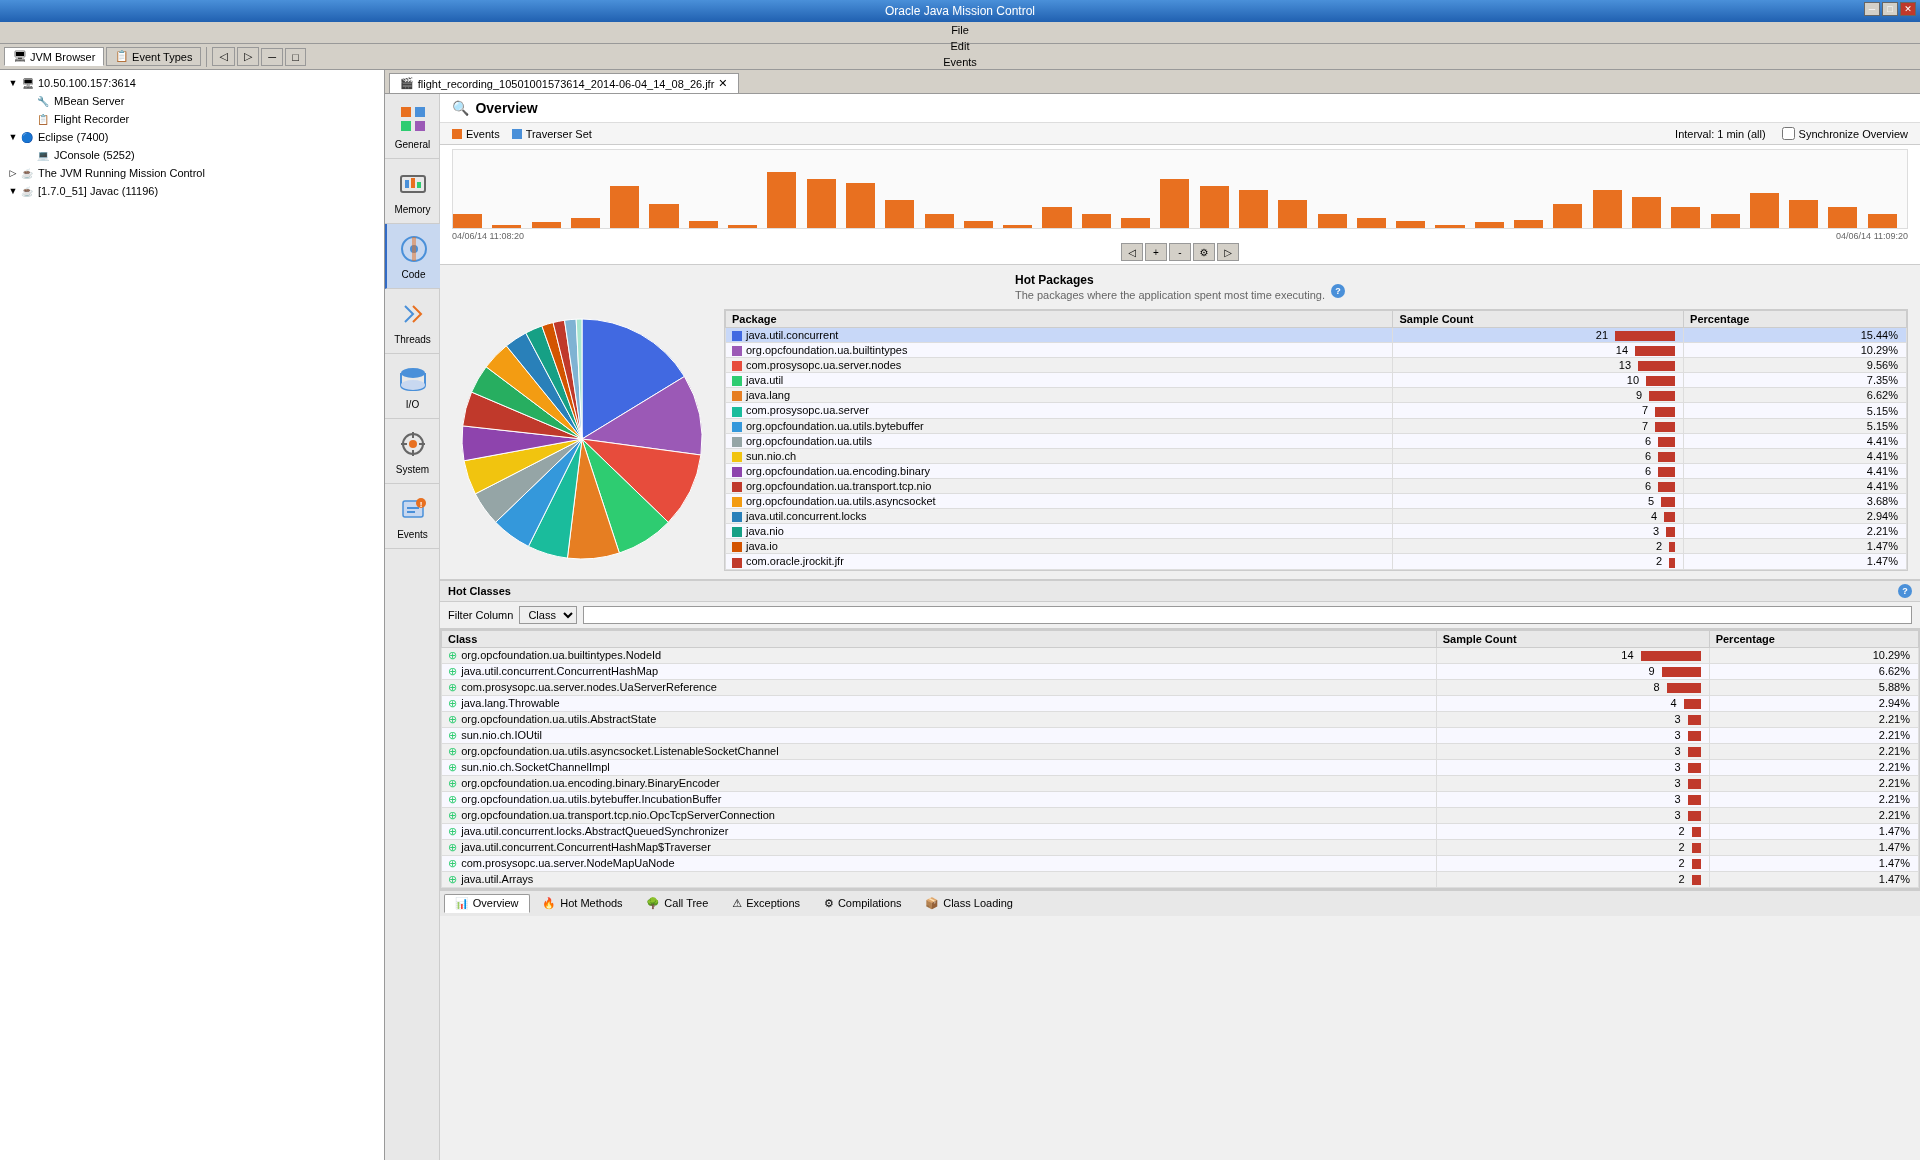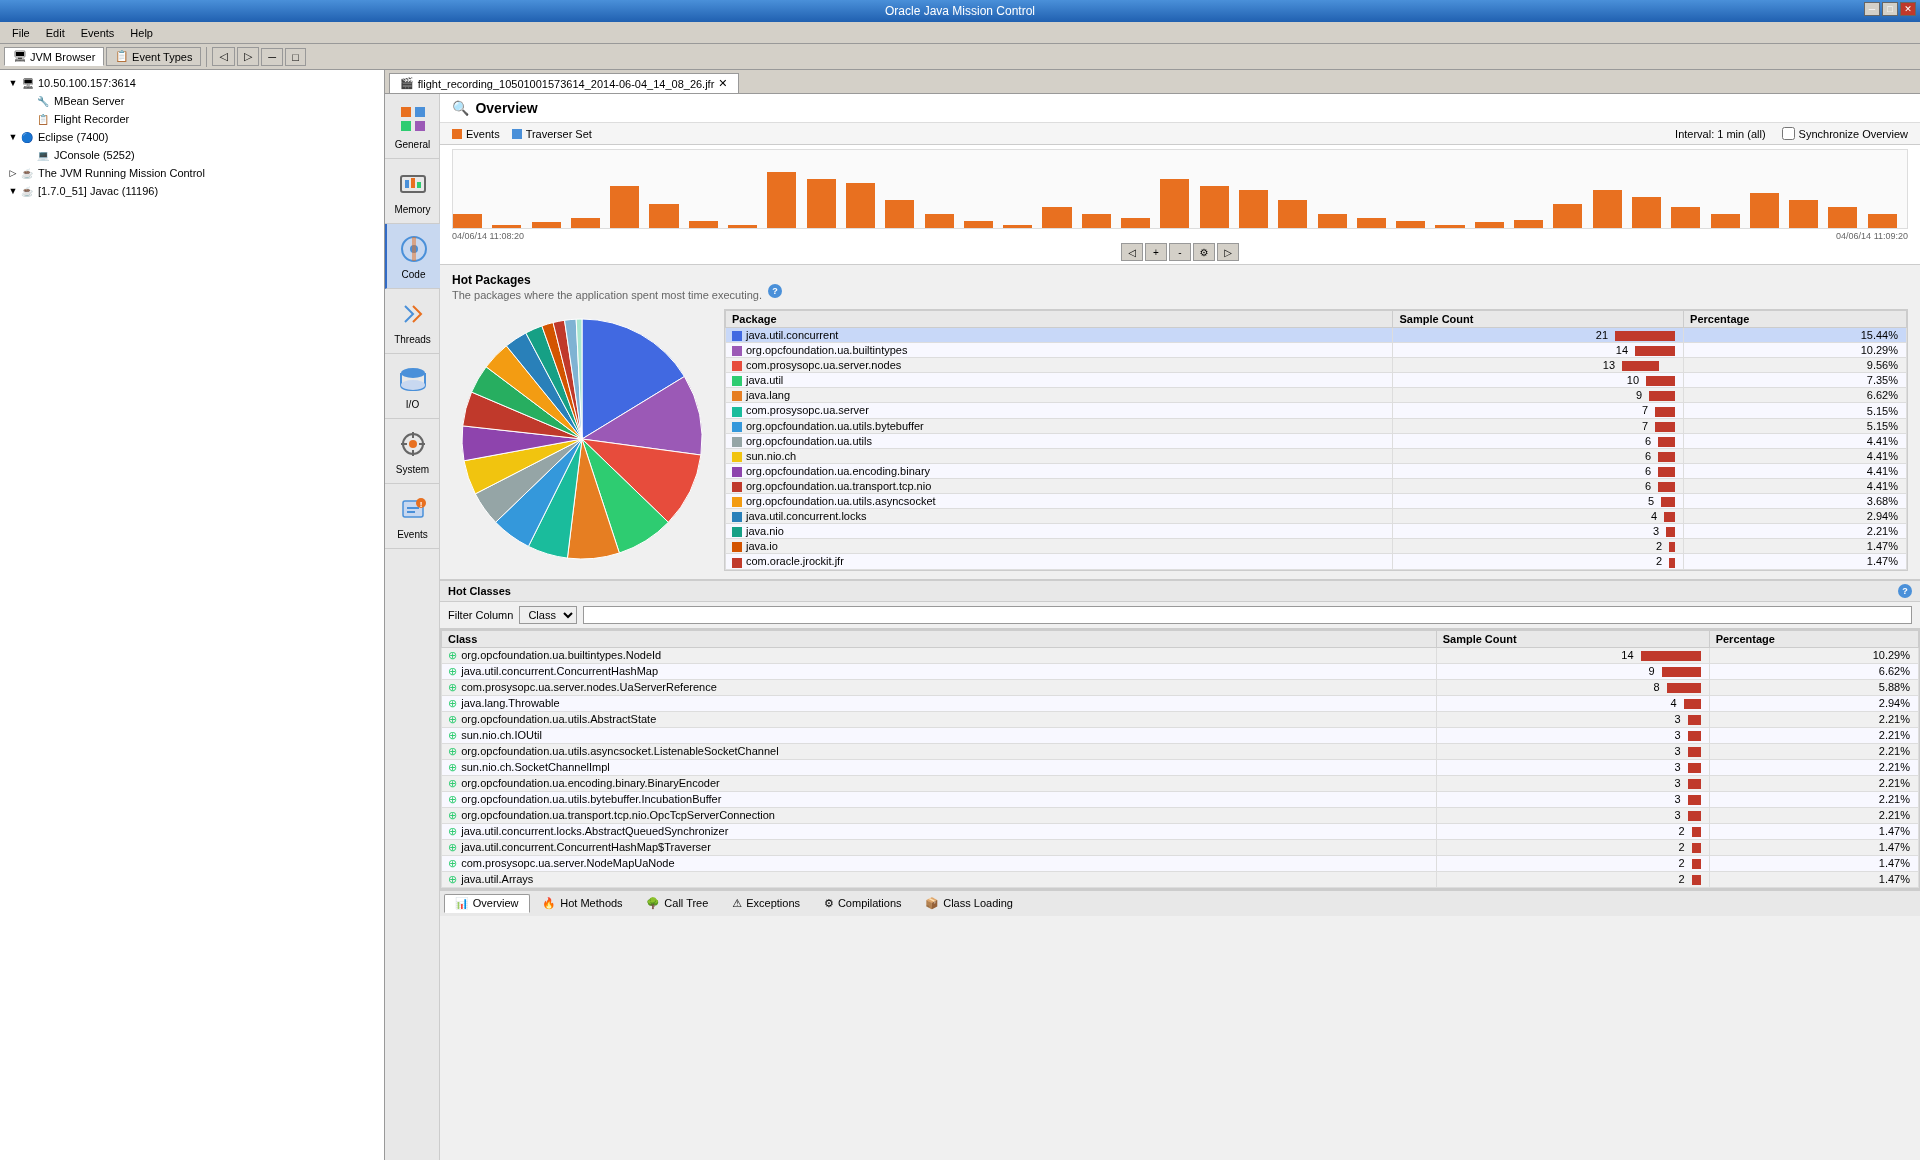--- a/index.html
+++ b/index.html
@@ -5,21 +5,21 @@
     * { box-sizing: border-box; margin: 0; padding: 0; }
     body { font-family: 'Segoe UI', Tahoma, Geneva, Verdana, sans-serif; font-size: 11px; background: #d4d0c8; color: #000; overflow: hidden; width: 1920px; height: 1160px; }
     
     
     #titlebar { background: linear-gradient(to bottom, #4a90d9, #2060b0); color: white; height: 22px; display: flex; align-items: center; justify-content: center; font-size: 12px; position: relative; }
     #titlebar .win-controls { position: absolute; right: 4px; top: 2px; display: flex; gap: 2px; }
     .win-btn { width: 16px; height: 14px; border: 1px solid #666; display: flex; align-items: center; justify-content: center; cursor: pointer; font-size: 9px; background: #d4d0c8; }
     .win-btn.close { background: #c0392b; color: white; }
     
     
-    #menubar { background: #d4d0c8; height: 22px; display: flex; align-items: center; padding: 0 4px; border-bottom: 1px solid #999; }
+    #menubar { background: #d4d0c8; height: 22px; display: flex; align-items: center; padding: 0 4px; border-bottom: 1px solid #999; flex-direction: column; }
     .menu-item { padding: 2px 8px; cursor: pointer; font-size: 11px; }
     
     
     #toolbar { background: #d4d0c8; height: 26px; display: flex; align-items: center; padding: 0 4px; border-bottom: 1px solid #999; gap: 2px; }
     .toolbar-btn { padding: 2px 6px; border: 1px solid #999; background: #d4d0c8; cursor: pointer; font-size: 11px; display: flex; align-items: center; gap: 3px; }
     .toolbar-sep { width: 1px; height: 20px; background: #999; margin: 0 3px; }
     
     
     #main { display: flex; height: calc(1160px - 70px); }
     
@@ -351,21 +351,21 @@
           <div class="chart-nav">
             <div class="chart-nav-btn">◁</div>
             <div class="chart-nav-btn">+</div>
             <div class="chart-nav-btn">-</div>
             <div class="chart-nav-btn">⚙</div>
             <div class="chart-nav-btn">▷</div>
           </div>
         </div>
 
         <div class="hot-section">
-          <div style="display:flex; justify-content:flex-start; align-items:center;gap:6px;">
+          <div style="display:flex; justify-content:center; align-items:center;gap:6px;">
             <div>
               <div class="hot-title">Hot Packages</div>
               <div class="hot-subtitle">The packages where the application spent most time executing.</div>
             </div>
             <div class="help-icon">?</div>
           </div>
           <div class="hot-content">
 
             <div class="pie-container">
               <svg width="260" height="260" viewBox="0 0 260 260" id="pie-svg">
@@ -418,21 +418,21 @@
     <td style="text-align:right; padding-right: 8px;">
       14
       <span style="display:inline-block; width:40px; height:10px; background:#c0392b; margin-left:4px; vertical-align:middle;"></span>
     </td>
     <td style="text-align:right; padding-right:8px;">10.29%</td>
   </tr>
                     <tr>
     <td>
       <span class="color-box" style="background:#e74c3c;"></span>com.prosysopc.ua.server.nodes
     </td>
-    <td style="text-align:right; padding-right: 24px;">
+    <td style="text-align:right; padding-right: 8px;">
       13
       <span style="display:inline-block; width:37px; height:10px; background:#c0392b; margin-left:4px; vertical-align:middle;"></span>
     </td>
     <td style="text-align:right; padding-right:8px;">9.56%</td>
   </tr>
                     <tr>
     <td>
       <span class="color-box" style="background:#2ecc71;"></span>java.util
     </td>
     <td style="text-align:right; padding-right: 8px;">

